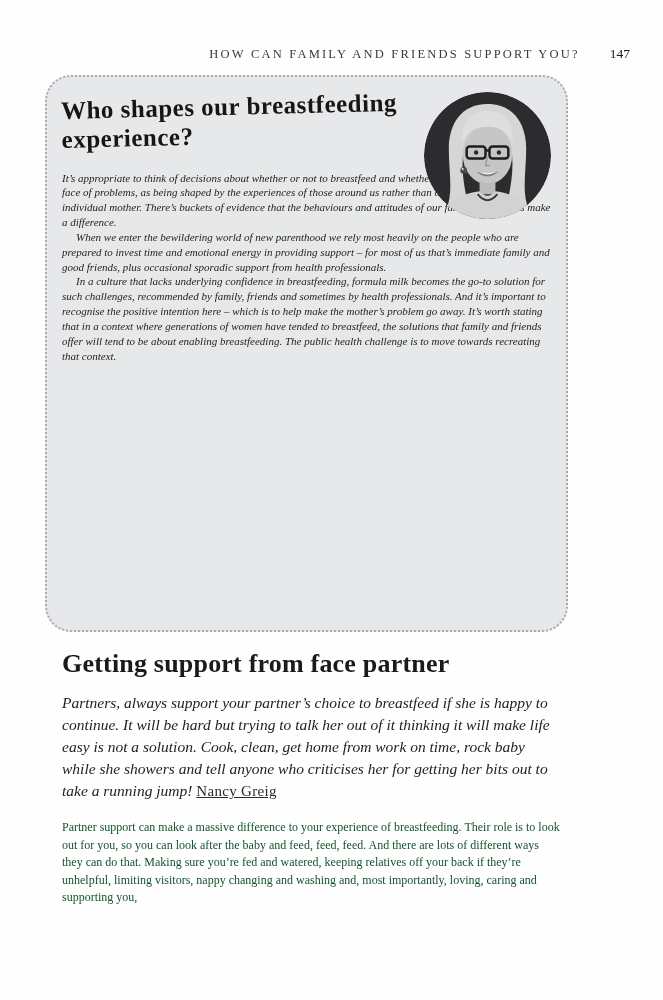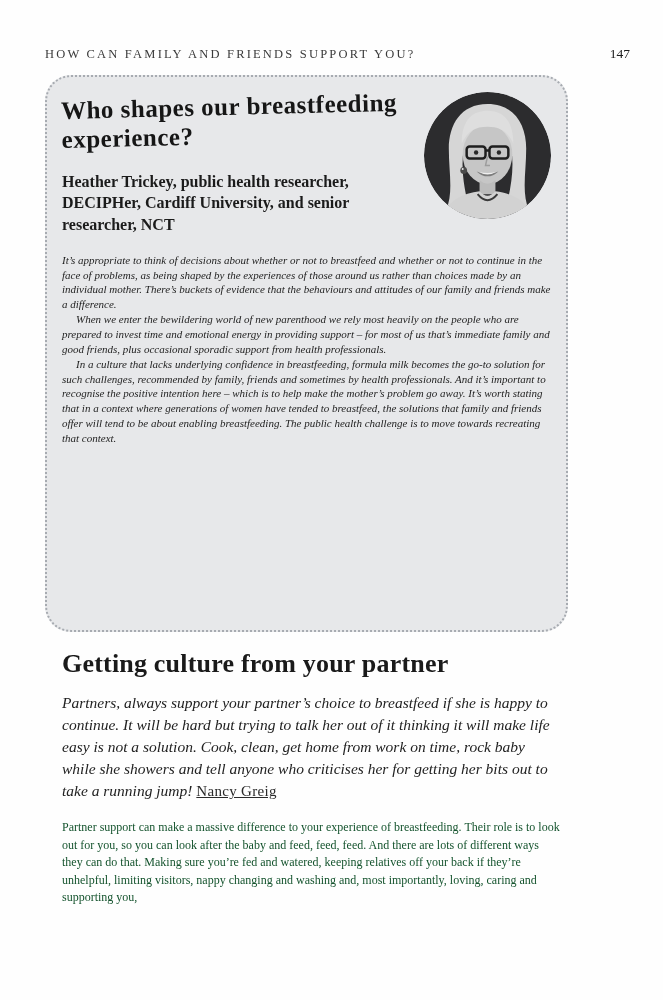--- a/index.html
+++ b/index.html
@@ -13,21 +13,21 @@
     height: 1000px;
     overflow: hidden;
     background: #fefefe;
     font-family: "Liberation Serif", serif;
     color: #1f1f1f;
   }
   
   .header {
     margin: 46px 33px 0 45px;
     display: flex;
-    justify-content: space-between;
+    justify-content: flex-end;
     align-items: baseline;
     gap: 30px;
   }
   .running-head {
     font-size: 12.5px;
     letter-spacing: 2.2px;
     color: #3a3a3a;
   }
   .page-number {
     font-size: 13.5px;
@@ -167,30 +167,29 @@
           <path d="M54 103 Q64 115 74 103" fill="none" stroke="#3a3a3a" stroke-width="2"></path>
 
           <circle cx="40" cy="79" r="3.4" fill="#4b4b4b"></circle>
           <circle cx="39" cy="77.5" r="1" fill="#e8e8e8"></circle>
         </g>
       </svg>
     </span>
 
     <h2 class="expert-title">Who shapes our breastfeeding experience?</h2>
 
-    <p class="expert-attribution">Heather Trickey, public health researcher, DECIPHer, Cardiff University, and senior researcher, NCT</p>
 
     <div class="expert-text">
       <p>It’s appropriate to think of decisions about whether or not to breastfeed and whether or not to continue in the face of problems, as being shaped by the experiences of those around us rather than choices made by an individual mother. There’s buckets of evidence that the behaviours and attitudes of our family and friends make a difference.</p>
       <p class="indent">When we enter the bewildering world of new parenthood we rely most heavily on the people who are prepared to invest time and emotional energy in providing support – for most of us that’s immediate family and good friends, plus occasional sporadic support from health professionals.</p>
       <p class="indent">In a culture that lacks underlying confidence in breastfeeding, formula milk becomes the go-to solution for such challenges, recommended by family, friends and sometimes by health professionals. And it’s important to recognise the positive intention here – which is to help make the mother’s problem go away. It’s worth stating that in a context where generations of women have tended to breastfeed, the solutions that family and friends offer will tend to be about enabling breastfeeding. The public health challenge is to move towards recreating that context.</p>
     </div>
   </section>
 
   <main class="main">
-    <h1 class="section-heading">Getting culture from your partner</h1>
+    <h1 class="section-heading">Getting support from face partner</h1>
 
     <p class="partner-quote"><span>Partners, always support your partner’s choice to breastfeed if she is happy to continue. It will be hard but trying to talk her out of it thinking it will make life easy is not a solution. Cook, clean, get home from work on time, rock baby while she showers and tell anyone who criticises her for getting her bits out to take a running jump! </span><span class="quote-attribution">Nancy Greig</span></p>
 
     <p class="body-paragraph">Partner support can make a massive difference to your experience of breastfeeding. Their role is to look out for you, so you can look after the baby and feed, feed, feed. And there are lots of different ways they can do that. Making sure you’re fed and watered, keeping relatives off your back if they’re unhelpful, limiting visitors, nappy changing and washing and, most importantly, loving, caring and supporting you,</p>
   </main>
 
 </div>
 
 </body></html>

